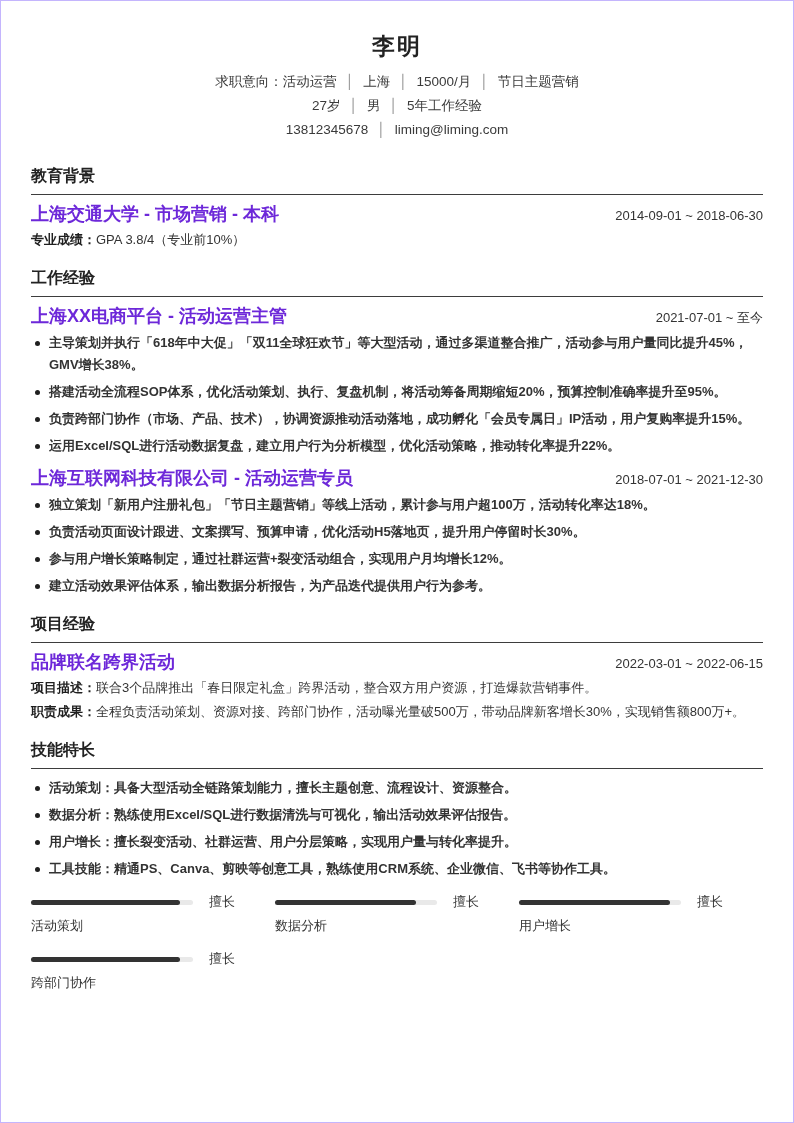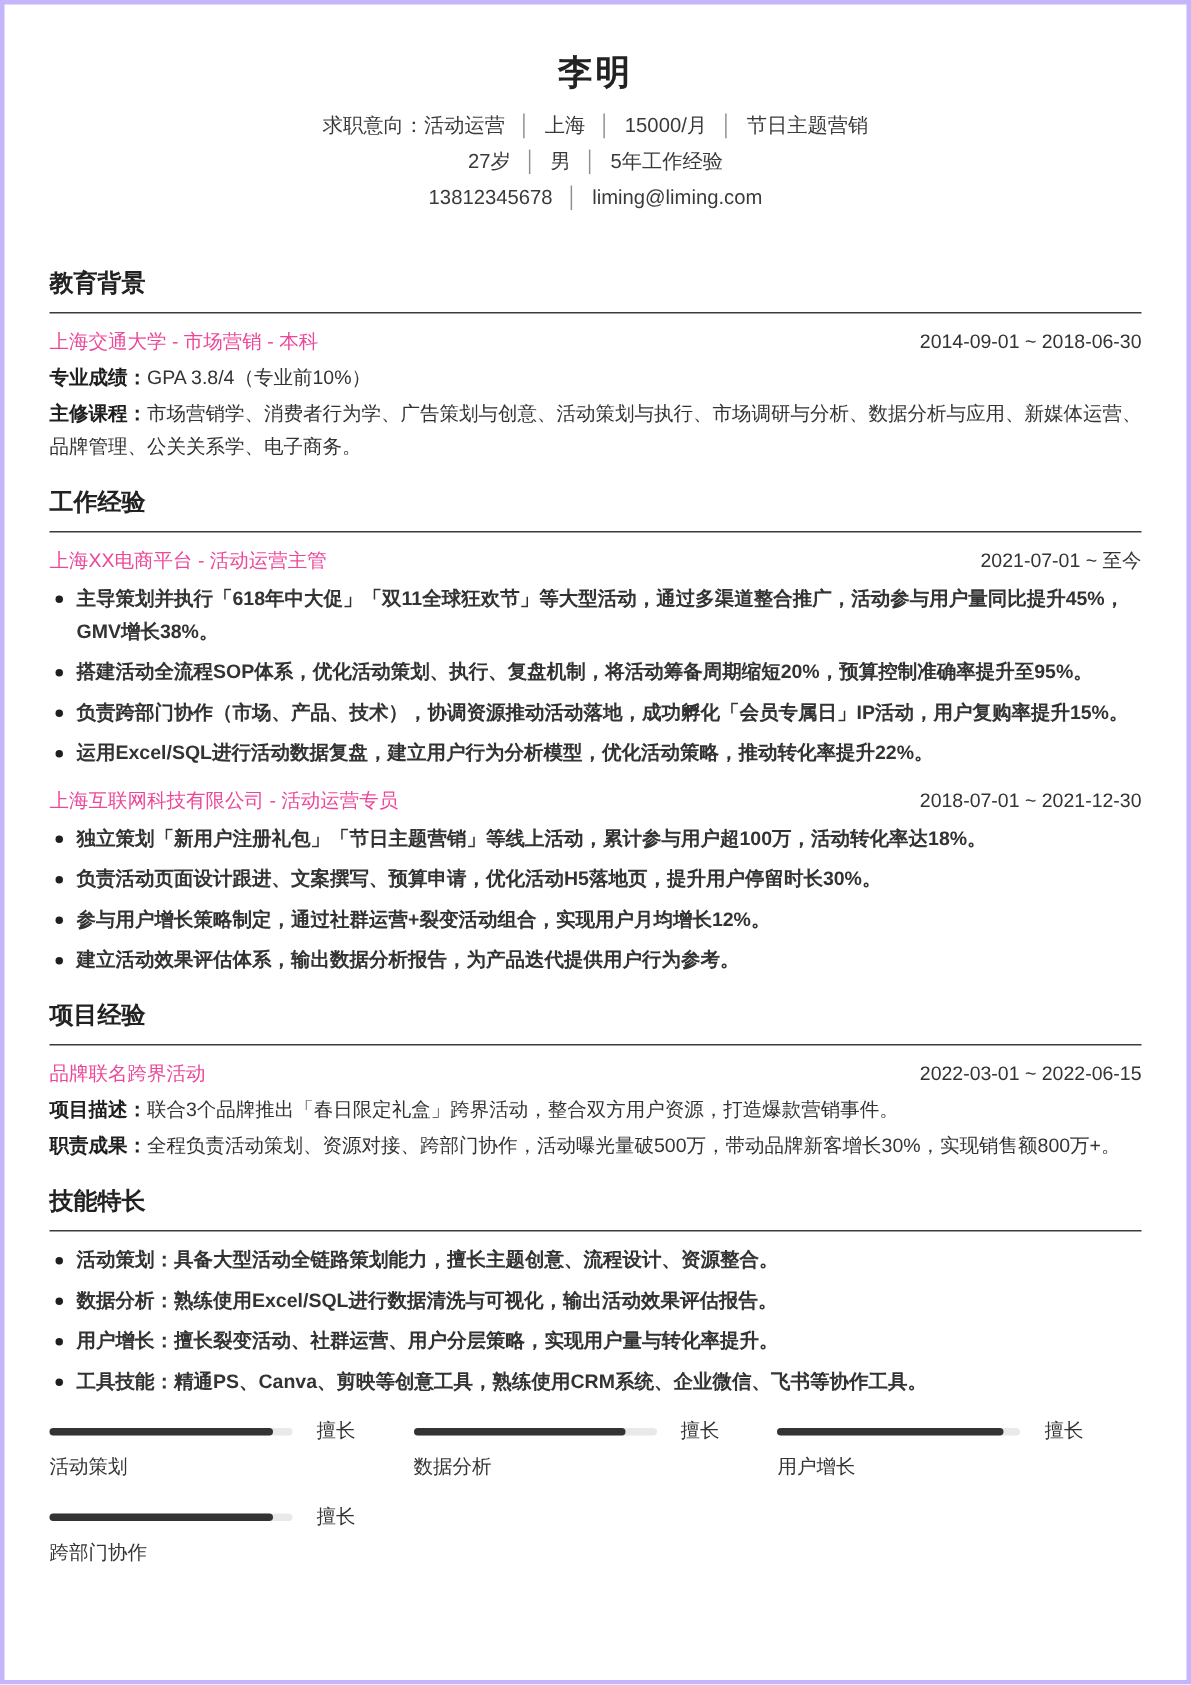--- a/index.html
+++ b/index.html
@@ -3,55 +3,55 @@
 <meta charset="utf-8">
 <style>
   html,body { margin:0; padding:0; background:#fff; }
   .page {
     position:relative;
     width:794px; height:1123px;
     box-sizing:border-box;
     margin:0 auto;
     padding:24px 30px 8px 30px;
     background:#ffffff;
-    border:3px solid #c4b5fd;
+    border:1px solid #c4b5fd;
     font-family:"Liberation Sans","DejaVu Sans",sans-serif;
     color:#333333;
     overflow:hidden;
   }
 
   
   .header { text-align:center; }
   .name {
     margin:6px 0 10px 0;
     font-size:23px; line-height:30px;
     font-weight:bold; color:#222222;
     letter-spacing:2px;
   }
   .meta-line {
     margin:2px 0; font-size:13.5px; line-height:22px; color:#3a3a3a;
   }
   .sep { color:#8d8d8d; margin:0 9px; font-weight:normal; }
 
   
   .section { margin-top:16px; }
-  .section.first { margin-top:36px; }
+  .section.first { margin-top:24px; }
   .section-title {
     margin:0; font-size:16px; line-height:21px;
     font-weight:bold; color:#222222;
     padding-bottom:8px;
     border-bottom:1.5px solid #3d3d3d;
   }
 
   .item-head {
     display:flex; justify-content:space-between; align-items:baseline;
     margin-top:8px;
   }
   .item-head.sub { margin-top:10px; }
-  .item-title { font-size:13px; font-weight:normal; color:#ec4899; line-height:22px; }
+  .item-title { font-size:18px; font-weight:bold; color:#6d28d9; line-height:22px; }
   .item-date  { font-size:13px; color:#333333; line-height:22px; white-space:nowrap; }
 
   .row { margin:2px 0; font-size:13px; line-height:22px; }
   .row b { color:#1f1f1f; }
 
   ul.bullets { margin:3px 0 0 0; padding:0; list-style:none;font-weight:bold; }
   ul.bullets li {
     position:relative; padding-left:18px;
     font-size:13px; line-height:22px; margin:0 0 5px 0;
   }
@@ -88,21 +88,20 @@
   </header>
 
   <section class="section first">
     <h2 class="section-title">教育背景</h2>
     <div>
       <div class="item-head">
         <span class="item-title">上海交通大学 - 市场营销 - 本科</span>
         <span class="item-date">2014-09-01 ~ 2018-06-30</span>
       </div>
       <p class="row"><b>专业成绩：</b><span>GPA 3.8/4（专业前10%）</span></p>
-      <p class="row"><b>主修课程：</b><span>市场营销学、消费者行为学、广告策划与创意、活动策划与执行、市场调研与分析、数据分析与应用、新媒体运营、品牌管理、公关关系学、电子商务。</span></p>
     </div>
   </section>
 
   <section class="section">
     <h2 class="section-title">工作经验</h2>
 
     <div>
       <div class="item-head">
         <span class="item-title">上海XX电商平台 - 活动运营主管</span>
         <span class="item-date">2021-07-01 ~ 至今</span>

